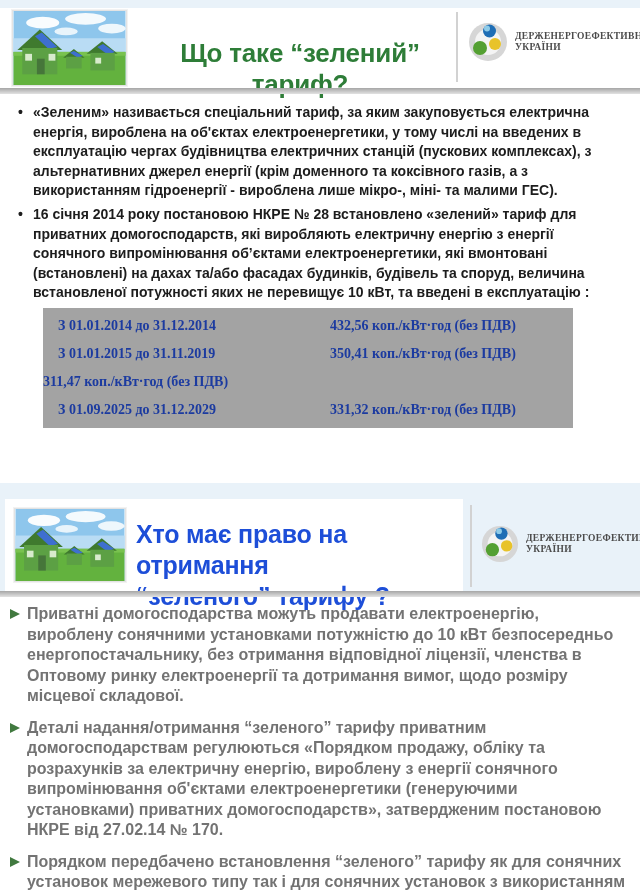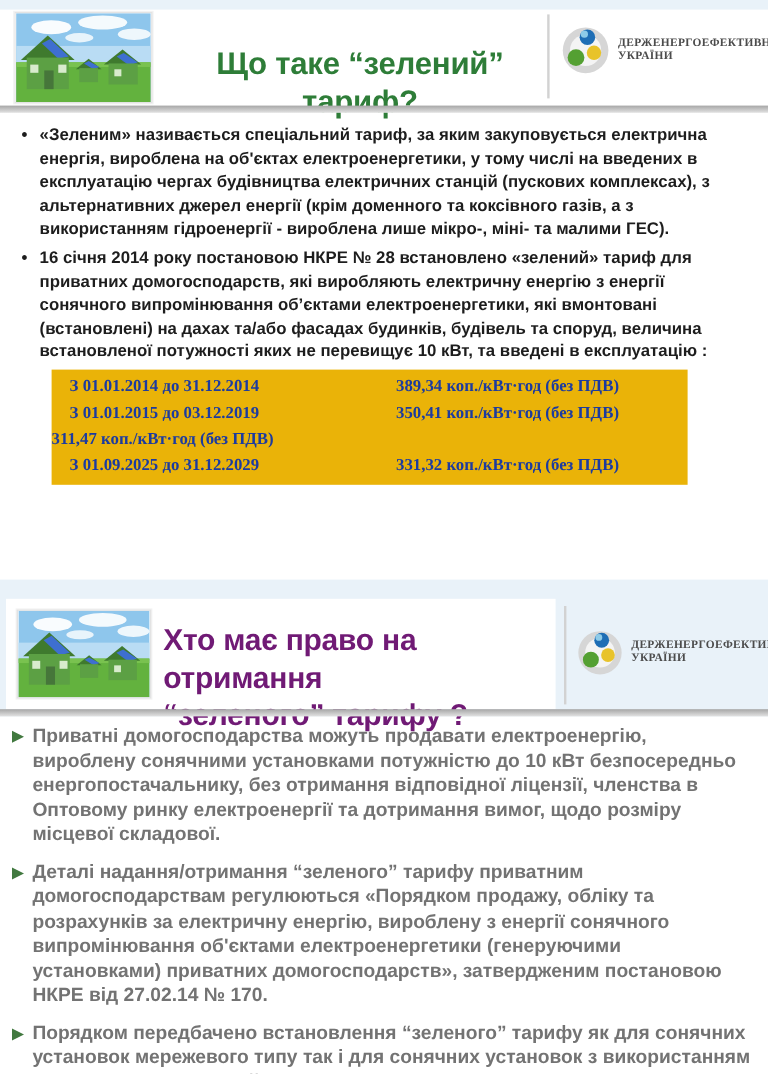--- a/index.html
+++ b/index.html
@@ -21,43 +21,43 @@
     position:absolute; display:block;
     border:1px solid #e3e3e3; box-shadow:0 0 0 1px #f2f2f2;
   }
   .page-title { font-weight:bold; letter-spacing:-0.2px; }
   #title1 {
     position:absolute; left:142px; top:30px; width:316px;
     text-align:center; font-size:26px; color:#2e7d38;
   }
   #title2 {
     position:absolute; left:136px; top:20px; width:340px;
-    text-align:left; font-size:25px; line-height:31px; color:#701a75;
+    text-align:left; font-size:25px; line-height:31px; color:#1d4ed8;
   }
   .v-divider { position:absolute; width:2px; background:#d2d2d2; }
   .logo { position:absolute; display:flex; align-items:center; gap:7px; }
   .logo-text {
     font-family:"Liberation Serif", serif; font-weight:bold;
     font-size:9.5px; line-height:11px; color:#4c4c4c; letter-spacing:0.3px;
   }
   .gray-band { position:absolute; left:0; width:640px; height:6px;
     background:linear-gradient(#a6a6a6,#e2e2e2); }
 
   
   .bullet1 {
     position:absolute; left:18px; width:606px;
     display:flex; font-weight:bold; font-size:14px; line-height:19.5px; color:#1d1d1d;
   }
   .bullet1 .dot { width:15px; flex:none; }
   #b1-0 { top:103px; }
   #b1-1 { top:205px; }
 
   .tariff-table {
-    position:absolute; left:43px; top:308px; width:530px; height:96px;
-    background:#eab308;
+    position:absolute; left:43px; top:308px; width:530px; height:120px;
+    background:#a3a3a3;
     display:flex; flex-direction:column; justify-content:space-around;
     padding:4px 0;
   }
   .t-row { display:flex; align-items:center; height:26px;
     font-family:"Liberation Serif", serif; font-weight:bold;
     font-size:14px; color:#1c3ba0; }
   .t-period { margin-left:15px; width:272px; }
   .t-rate { flex:1; }
 
   
@@ -134,24 +134,24 @@
     <div>«Зеленим» називається спеціальний тариф, за яким закуповується електрична енергія, вироблена на об'єктах електроенергетики, у тому числі на введених в експлуатацію чергах будівництва електричних станцій (пускових комплексах), з альтернативних джерел енергії (крім доменного та коксівного газів, а з використанням гідроенергії - вироблена лише мікро-, міні- та малими ГЕС).</div>
   </div>
   <div class="bullet1" id="b1-1">
     <span class="dot">•</span>
     <div>16 січня 2014 року постановою НКРЕ № 28 встановлено «зелений» тариф для приватних домогосподарств, які виробляють електричну енергію з енергії сонячного випромінювання об’єктами електроенергетики, які вмонтовані (встановлені) на дахах та/або фасадах будинків, будівель та споруд, величина встановленої потужності яких не перевищує 10 кВт, та введені в експлуатацію :</div>
   </div>
 
   <div class="tariff-table">
     <div class="t-row">
       <span class="t-period">З 01.01.2014 до 31.12.2014</span>
-      <span class="t-rate">389,34 коп./кВт·год  (без ПДВ)</span>
-    </div>
-    <div class="t-row">
-      <span class="t-period">З 01.01.2015 до 03.12.2019</span>
+      <span class="t-rate">432,56 коп./кВт·год  (без ПДВ)</span>
+    </div>
+    <div class="t-row">
+      <span class="t-period">З 01.01.2015 до 31.11.2019</span>
       <span class="t-rate">350,41 коп./кВт·год  (без ПДВ)</span>
     </div>
     <div class="t-row">
       <span class="t-rate">311,47 коп./кВт·год  (без ПДВ)</span>
     </div>
     <div class="t-row">
       <span class="t-period">З 01.09.2025 до 31.12.2029</span>
       <span class="t-rate">331,32 коп./кВт·год  (без ПДВ)</span>
     </div>
   </div>

